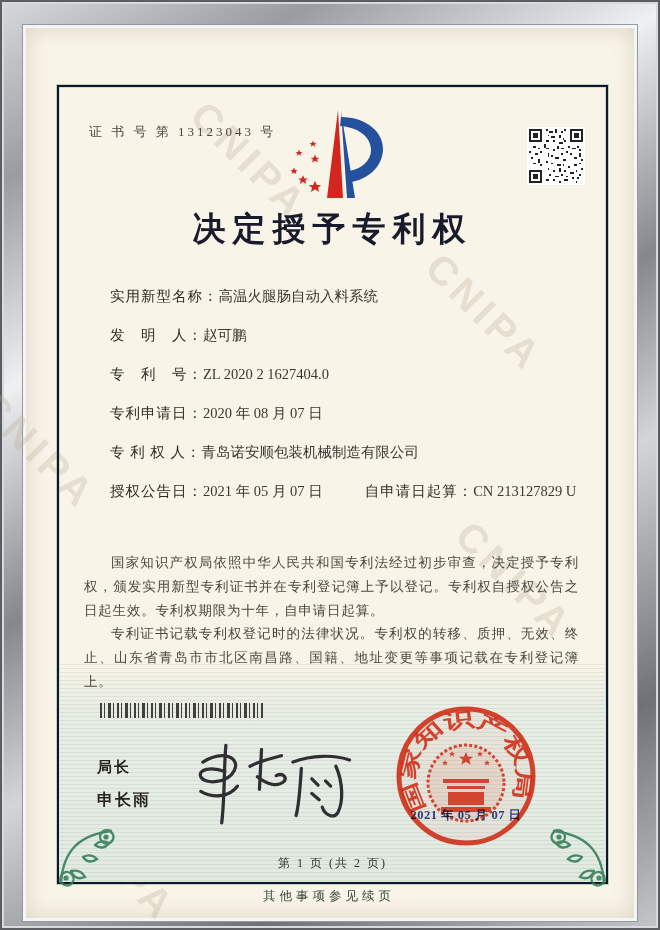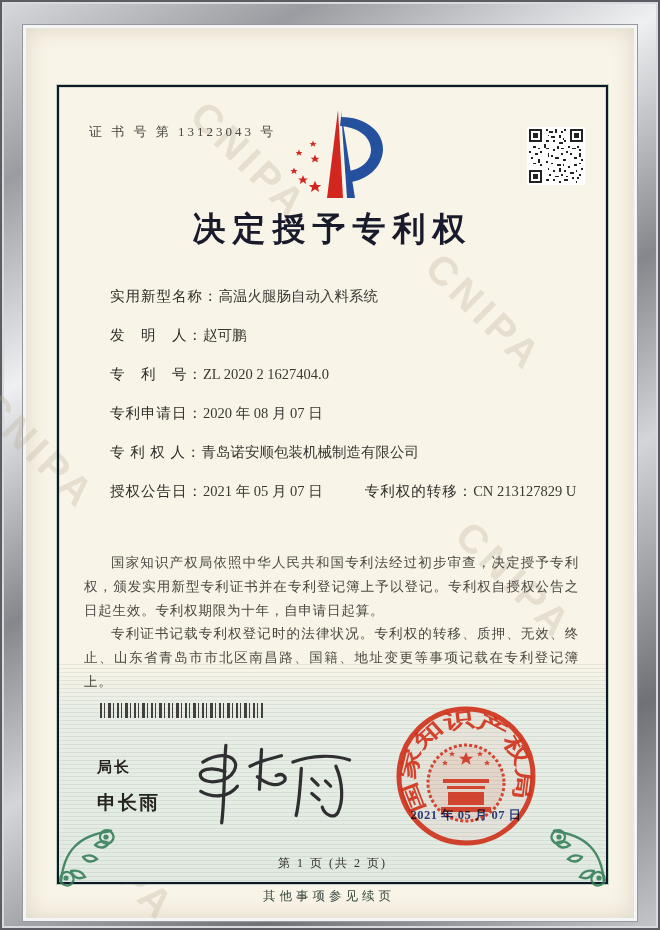--- a/index.html
+++ b/index.html
@@ -61,21 +61,21 @@
     position:absolute;left:41px;top:616px;width:163px;height:15px;z-index:2;
     background:repeating-linear-gradient(90deg,
       #41403e 0 2px, rgba(0,0,0,0) 2px 4px,
       #41403e 4px 5px, rgba(0,0,0,0) 5px 8px,
       #41403e 8px 11px, rgba(0,0,0,0) 11px 13px,
       #41403e 13px 14px, rgba(0,0,0,0) 14px 17px);
   }
   .signer{position:absolute;left:38px;top:671px;z-index:2;
     font-family:"Liberation Sans","DejaVu Sans",sans-serif;color:#26241f;}
   .signer .role{font-size:15px;font-weight:700;letter-spacing:2px;margin-bottom:13px;}
-  .signer .name{font-size:19px;font-weight:700;letter-spacing:2px;}
+  .signer .name{font-size:16px;font-weight:700;letter-spacing:2px;}
   .signature{position:absolute;left:128px;top:652px;width:170px;height:88px;z-index:3;}
   .seal{position:absolute;left:334px;top:616px;width:146px;height:146px;z-index:2;}
   .seal svg{position:absolute;inset:0;}
   .seal-date{
     position:absolute;left:0;right:0;top:104px;text-align:center;z-index:3;
     font-size:12.5px;font-weight:700;color:#2c3f7e;letter-spacing:.5px;
     mix-blend-mode:multiply;white-space:nowrap;
   }
   .page-num{
     position:absolute;left:0;right:0;bottom:10px;text-align:center;z-index:2;
@@ -220,21 +220,21 @@
       <div class="field-row">
         <span class="lbl">专　利　号：</span><span class="val">ZL 2020 2 1627404.0</span>
       </div>
       <div class="field-row">
         <span class="lbl">专利申请日：</span><span class="val">2020 年 08 月 07 日</span>
       </div>
       <div class="field-row">
         <span class="lbl">专 利 权 人：</span><span class="val">青岛诺安顺包装机械制造有限公司</span>
       </div>
       <div class="field-row">
-        <span class="lbl">授权公告日：</span><span class="val">2021 年 05 月 07 日</span><span class="pair2"><span class="lbl">专利权的转移：</span><span class="val">CN 213127829 U</span></span>
+        <span class="lbl">授权公告日：</span><span class="val">2021 年 05 月 07 日</span><span class="pair2"><span class="lbl">自申请日起算：</span><span class="val">CN 213127829 U</span></span>
       </div>
     </div>
 
     <div class="paras">
       <p>国家知识产权局依照中华人民共和国专利法经过初步审查，决定授予专利权，颁发实用新型专利证书并在专利登记簿上予以登记。专利权自授权公告之日起生效。专利权期限为十年，自申请日起算。</p>
       <p>专利证书记载专利权登记时的法律状况。专利权的转移、质押、无效、终止、山东省青岛市市北区南昌路、国籍、地址变更等事项记载在专利登记簿上。</p>
     </div>
 
     <div class="barcode"></div>
 

